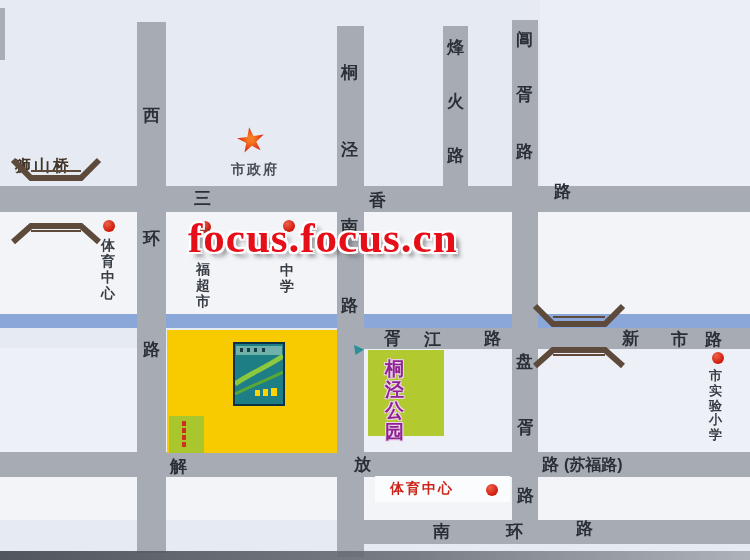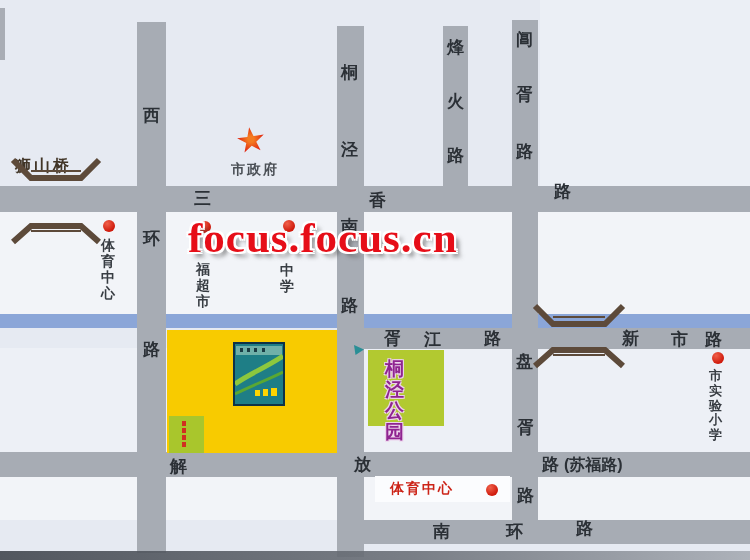--- a/index.html
+++ b/index.html
@@ -31,21 +31,21 @@
   #project-title{position:absolute;left:40px;top:77px;font-size:36px;font-weight:700;
       color:#d61e00;letter-spacing:36px;white-space:nowrap;line-height:1;
       text-shadow:-2px -2px 0 #fff,2px -2px 0 #fff,-2px 2px 0 #fff,2px 2px 0 #fff,
                   -2px 0 0 #fff,2px 0 0 #fff,0 -2px 0 #fff,0 2px 0 #fff;}
   #project-logo{position:absolute;left:66px;top:12px;width:52px;height:64px;
       background:#1e7e86;border:2px solid #0e3347;box-sizing:border-box;}
   #green-strip{position:absolute;left:2px;top:86px;width:35px;height:37px;
       background:#a9c62c;z-index:5;}
   #green-strip .mark{position:absolute;left:13px;top:5px;width:4px;height:28px;
       background:repeating-linear-gradient(#d03020 0 5px,rgba(0,0,0,0) 5px 7px);}
-  #park-block{position:absolute;left:368px;top:350px;width:76px;height:76px;
+  #park-block{position:absolute;left:368px;top:350px;width:76px;height:86px;
       background:#b2c930;z-index:4;}
   #park-label{position:absolute;left:17px;top:9px;width:1.1em;line-height:1.1;
       word-break:break-all;font-size:19px;font-weight:700;color:#8f2490;
       text-shadow:1px 1px 0 #ecd2ec,-1px -1px 0 #ecd2ec,1px -1px 0 #ecd2ec,-1px 1px 0 #ecd2ec;}
   #rtmart-strip{position:absolute;left:375px;top:476px;width:135px;height:26px;
       background:#fbfcfe;z-index:5;}
   #rtmart-label{position:absolute;left:390px;top:481px;font-size:14px;font-weight:600;
       color:#cc2418;letter-spacing:2px;z-index:6;line-height:1;}
   #teal-marker{position:absolute;left:354px;top:345px;width:10px;height:10px;z-index:6;
       background:#2a8f96;clip-path:polygon(0 0,100% 45%,15% 100%);}

